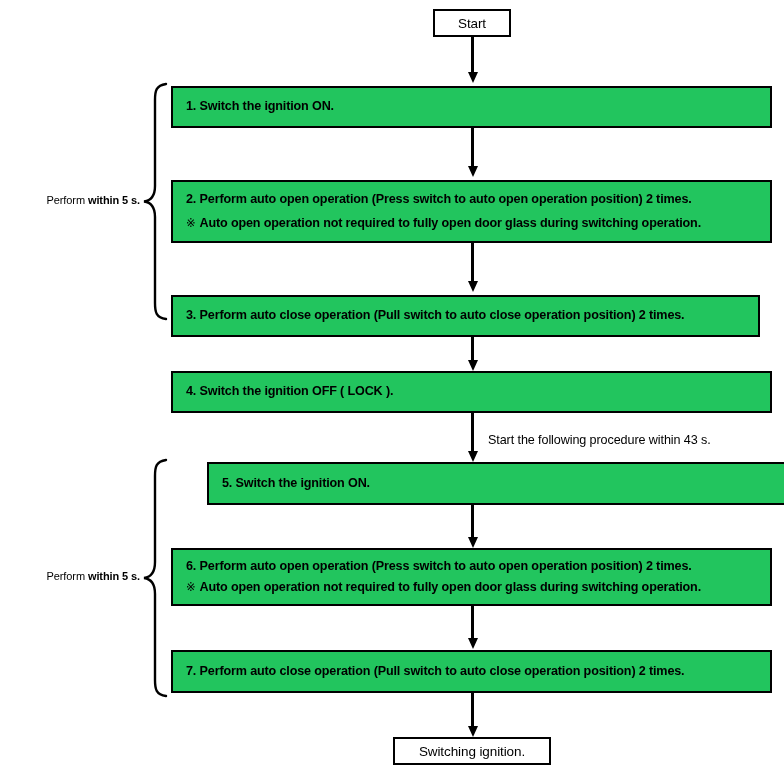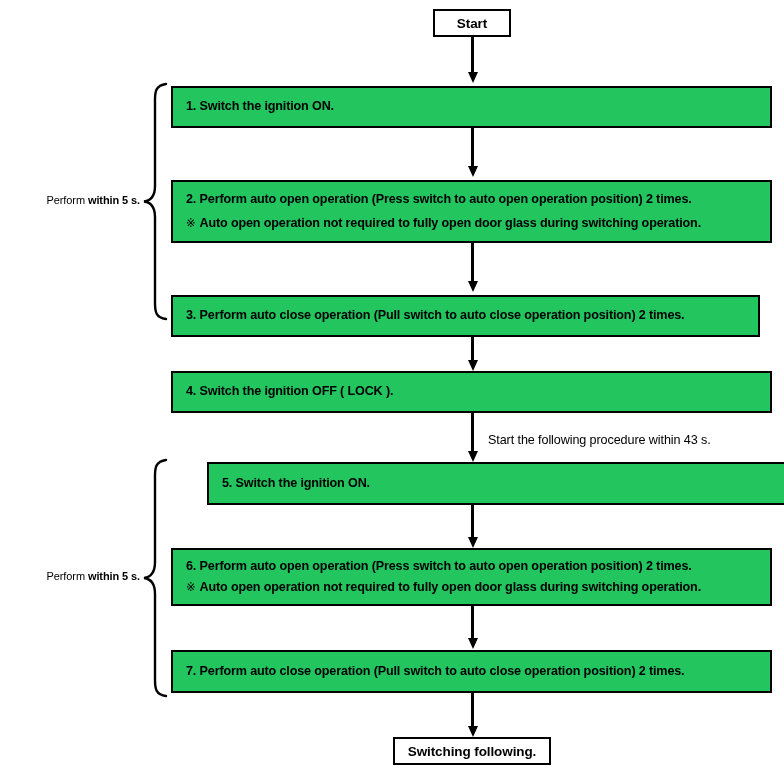--- a/index.html
+++ b/index.html
@@ -23,21 +23,21 @@
   
   .term-box {
     position: absolute;
     border: 2px solid #000000;
     background: #ffffff;
     box-sizing: border-box;
     display: flex;
     align-items: center;
     justify-content: center;
     font-size: 13.5px;
-    font-weight: bold;
+    font-weight: normal;
     letter-spacing: -0.1px;
     white-space: nowrap;
   }
 
   
   .proc-box {
     position: absolute;
     border: 2px solid #000000;
     background: #22c55e;
     box-sizing: border-box;
@@ -193,16 +193,16 @@
 
   <div class="arrow" style="left:471px; top:606px; height:33px;"></div>
 
   <div class="proc-box" style="left:171px; top:650px; width:601px; height:43px;">
     <div class="proc-line">7. Perform auto close operation (Pull switch to auto close operation position) 2 times.</div>
   </div>
 
   <div class="arrow" style="left:471px; top:693px; height:34px;"></div>
 
   <div class="term-box" style="left:393px; top:737px; width:158px; height:28px;">
-    <span>Switching following.</span>
+    <span>Switching ignition.</span>
   </div>
 
 </div>
 
 </body></html>

